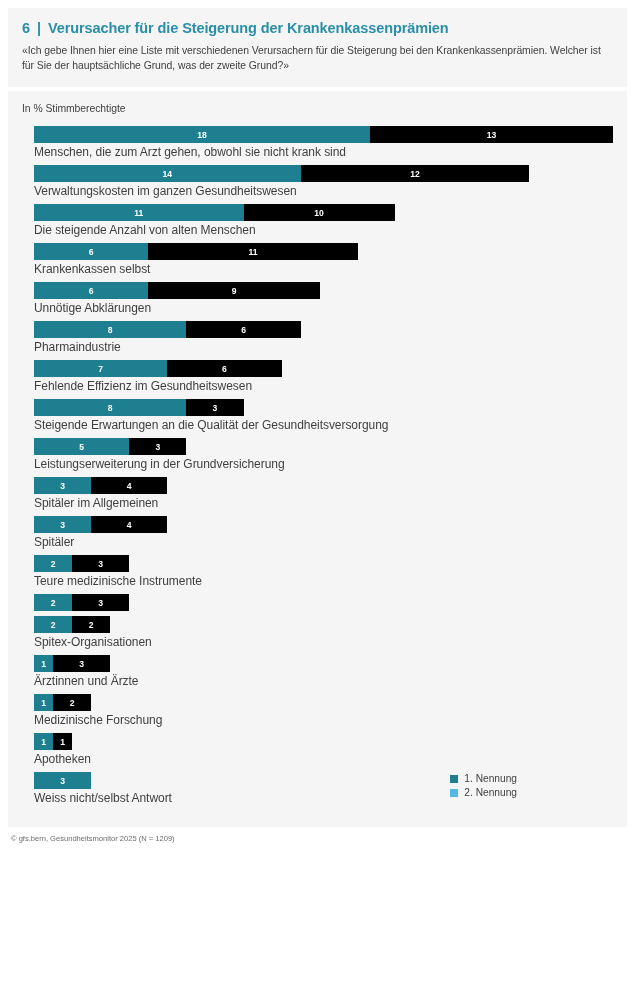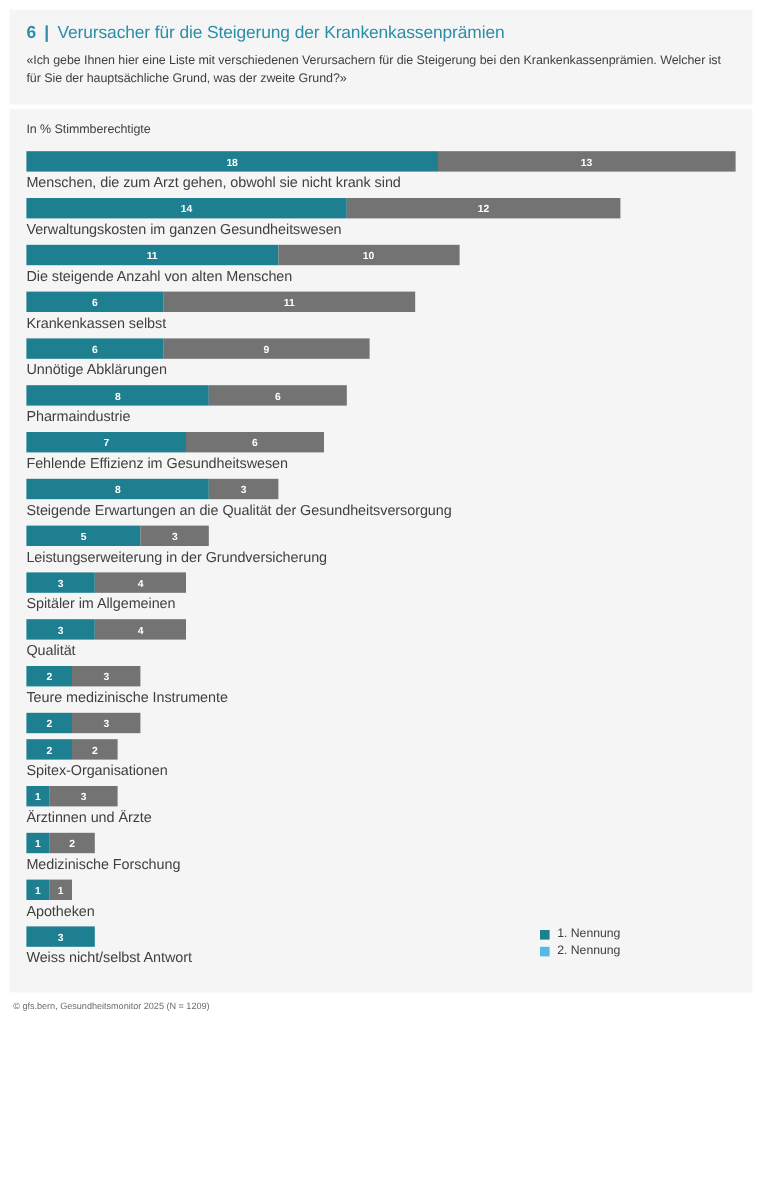--- a/index.html
+++ b/index.html
@@ -31,21 +31,21 @@
     display: flex;
     align-items: baseline;
     gap: 7px;
     font-size: 14.5px;
     font-weight: bold;
     color: #2a8ea8;
     letter-spacing: -0.1px;
   }
   .title-num { font-weight: bold; }
   .title-sep { font-weight: bold; color: #2a8ea8; }
-  .title-text { font-weight: normal; }
+  .title-text { font-weight: bold; }
   .subtitle {
     margin-top: 7px;
     font-size: 10.4px;
     line-height: 15px;
     color: #3f3f3f;
     max-width: 585px;
     letter-spacing: -0.05px;
   }
   
   .chart-panel {
@@ -54,39 +54,39 @@
     padding: 12px 14px 16px 14px;
     box-sizing: border-box;
     position: relative;
   }
   .unit-label {
     font-size: 10.4px;
     color: #3f3f3f;
     margin-bottom: 12px;
     letter-spacing: -0.05px;
   }
-  .rows { position: relative; }
+  .rows { position: relative; margin-left: 12px; }
   .row { margin-bottom: 5px; }
   .bar {
     display: flex;
     height: 17px;
     align-items: stretch;
   }
   .seg {
     display: flex;
     align-items: center;
     justify-content: center;
     color: #ffffff;
     font-size: 8.6px;
     font-weight: bold;
     box-sizing: border-box;
     overflow: hidden;
   }
   .seg-1 { background: #1d7f90; }
-  .seg-2 { background: #737373; }
+  .seg-2 { background: #000000; }
   .row-label {
     font-size: 12px;
     color: #3f3f3f;
     margin-top: 3px;
     margin-bottom: 6px;
     letter-spacing: -0.05px;
     line-height: 13px;
   }
   
   .legend {
@@ -204,21 +204,21 @@
             <div class="seg seg-1" style="width: 57.15px;">3</div>
             <div class="seg seg-2" style="width: 76.2px;">4</div>
           </div>
           <div class="row-label">Spitäler im Allgemeinen</div>
         </div>
         <div class="row">
           <div class="bar">
             <div class="seg seg-1" style="width: 57.15px;">3</div>
             <div class="seg seg-2" style="width: 76.2px;">4</div>
           </div>
-          <div class="row-label">Qualität</div>
+          <div class="row-label">Spitäler</div>
         </div>
         <div class="row">
           <div class="bar">
             <div class="seg seg-1" style="width: 38.1px;">2</div>
             <div class="seg seg-2" style="width: 57.15px;">3</div>
           </div>
           <div class="row-label">Teure medizinische Instrumente</div>
         </div>
         <div class="row">
           <div class="bar">

